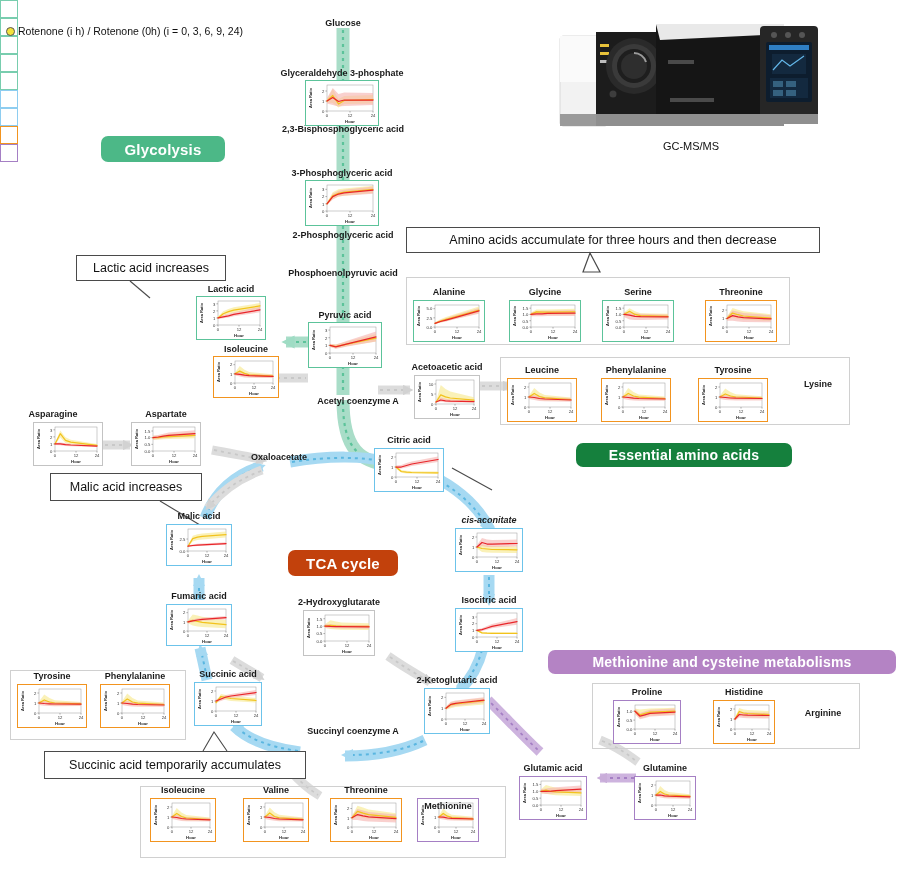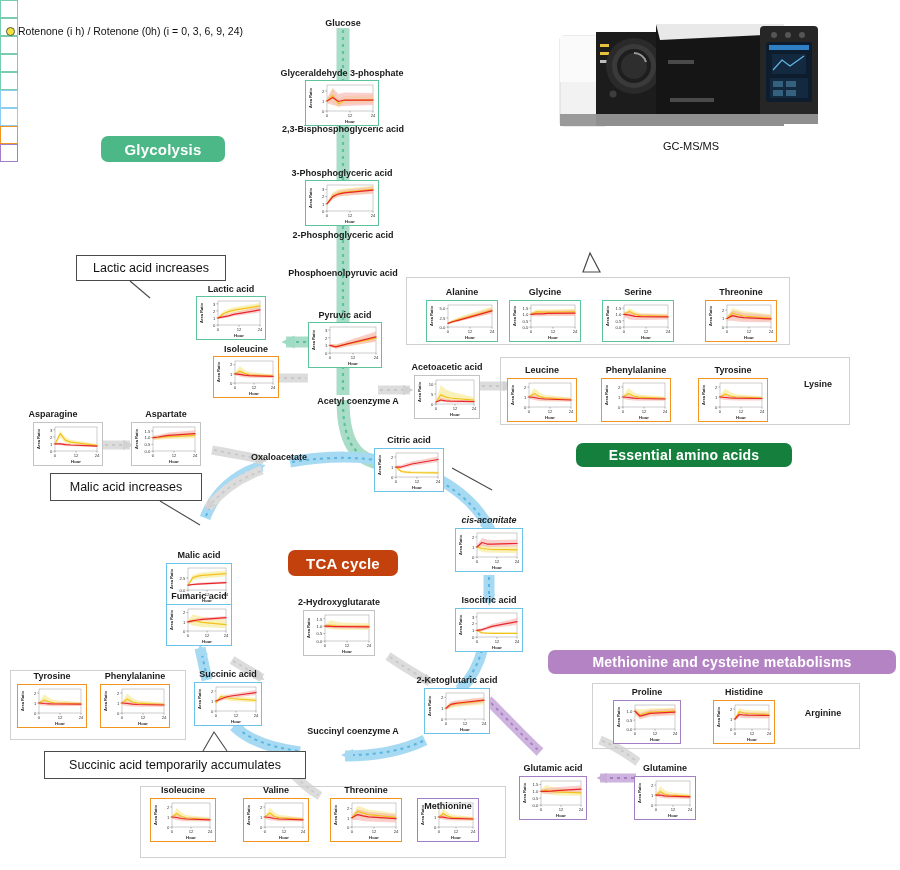--- a/index.html
+++ b/index.html
@@ -214,20 +214,23 @@
 
   <div class="mname" style="left:288px;top:726px;width:130px;">Succinyl coenzyme A</div>
   <div class="sq blue" style="left:344px;top:739px;width:18px;height:18px;"></div>
 
   <div class="mname" style="left:794px;top:379px;width:48px;">Lysine</div>
   <div class="sq orange" style="left:809px;top:392px;width:18px;height:18px;"></div>
 
   <div class="mname" style="left:795px;top:708px;width:56px;">Arginine</div>
   <div class="sq purple" style="left:814px;top:721px;width:18px;height:18px;"></div>
 
+  <div class="callout" style="left:406px;top:227px;width:414px;height:26px;">
+    <span>Amino acids accumulate for three hours and then decrease</span>
+    </div>
   <div class="callout" style="left:76px;top:255px;width:150px;height:26px;">
     <span>Lactic acid increases</span>
     </div>
   <div class="callout" style="left:50px;top:473px;width:152px;height:28px;">
     <span>Malic acid increases</span>
     </div>
   <div class="callout" style="left:44px;top:751px;width:262px;height:28px;">
     <span>Succinic acid temporarily accumulates</span>
     </div>
 
@@ -369,21 +372,21 @@
             <text x="59" y="32.2" text-anchor="middle" font-size="4.2" fill="#333" font-family="&quot;Liberation Sans&quot;,sans-serif">24</text>
             <text x="0" y="0" transform="translate(5.5,15) rotate(-90)" text-anchor="middle" font-size="4" font-weight="bold" fill="#222" font-family="&quot;Liberation Sans&quot;,sans-serif">Area Ratio</text>
             <text x="40" y="37.8" text-anchor="middle" font-size="4.2" font-weight="bold" fill="#222" font-family="&quot;Liberation Sans&quot;,sans-serif">Hour</text>
             <path d="M21,15.458333333333334 L21,15.458333333333334 L25.75,9.041666666666664 L30.5,12.708333333333334 L35.25,15 L59,17.291666666666668 L59,20.5 L35.25,20.041666666666664 L30.5,19.583333333333332 L25.75,18.208333333333332 L21,18.208333333333332 Z" fill="#f7e98c" fill-opacity="0.62" stroke="none"></path>
             <path d="M21,15.458333333333334 L21,15.458333333333334 L25.75,15 L30.5,15.916666666666666 L35.25,16.833333333333332 L59,17.75 L59,20.958333333333332 L35.25,20.683333333333334 L30.5,20.5 L25.75,19.583333333333332 L21,18.208333333333332 Z" fill="#f6b3b0" fill-opacity="0.62" stroke="none"></path>
             <path d="M21,16.833333333333332 L21,16.833333333333332 L25.75,14.083333333333332 L30.5,16.375 L35.25,17.75 L59,19.125" fill="none" stroke="#f2c21c" stroke-width="1.25" stroke-linejoin="round" stroke-linecap="round"></path>
             <path d="M21,16.833333333333332 L21,16.833333333333332 L25.75,17.291666666666668 L30.5,18.208333333333332 L35.25,18.666666666666664 L59,19.4" fill="none" stroke="#e8252a" stroke-width="1.25" stroke-linejoin="round" stroke-linecap="round"></path>
           </svg>
         </div>
       </div>
-      <div class="node" style="left: 426px; top: 300px; border-radius: 16px;">
+      <div class="node" style="left: 413px; top: 300px; border-radius: 16px;">
         <div class="nlabel" style="position: absolute; left: 0px; top: -13px; width: 72px;">Alanine</div>
         <div class="cbox green" style="width: 72px; height: 42px;">
           <svg width="69" height="39" viewBox="0 0 69 39">
             <rect x="21" y="4" width="44" height="22" fill="#fff" stroke="#9a9a9a" stroke-width="0.5"></rect>
             <line x1="19.4" x2="21" y1="26" y2="26" stroke="#666" stroke-width="0.5"></line>
             <text x="18.4" y="27.8" text-anchor="end" font-size="4.2" fill="#333" font-family="&quot;Liberation Sans&quot;,sans-serif">0.0</text>
             <line x1="19.4" x2="21" y1="16.833333333333332" y2="16.833333333333332" stroke="#666" stroke-width="0.5"></line>
             <text x="18.4" y="18.633333333333333" text-anchor="end" font-size="4.2" fill="#333" font-family="&quot;Liberation Sans&quot;,sans-serif">2.5</text>
             <line x1="19.4" x2="21" y1="7.666666666666664" y2="7.666666666666664" stroke="#666" stroke-width="0.5"></line>
             <text x="18.4" y="9.466666666666665" text-anchor="end" font-size="4.2" fill="#333" font-family="&quot;Liberation Sans&quot;,sans-serif">5.0</text>
@@ -663,21 +666,21 @@
             <text x="63" y="34.2" text-anchor="middle" font-size="4.2" fill="#333" font-family="&quot;Liberation Sans&quot;,sans-serif">24</text>
             <text x="0" y="0" transform="translate(5.5,16) rotate(-90)" text-anchor="middle" font-size="4" font-weight="bold" fill="#222" font-family="&quot;Liberation Sans&quot;,sans-serif">Area Ratio</text>
             <text x="42" y="39.8" text-anchor="middle" font-size="4.2" font-weight="bold" fill="#222" font-family="&quot;Liberation Sans&quot;,sans-serif">Hour</text>
             <path d="M21,16.5 L21,16.5 L26.25,21 L31.5,21.799999999999997 L36.75,22.2 L63,22.5 L63,25 L36.75,24.7 L31.5,24.5 L26.25,23.8 L21,19.5 Z" fill="#f7e98c" fill-opacity="0.62" stroke="none"></path>
             <path d="M21,16.5 L21,16.5 L26.25,16 L31.5,14 L36.75,12.5 L63,7.5 L63,13 L36.75,17 L31.5,18.5 L26.25,19.5 L21,19.5 Z" fill="#f6b3b0" fill-opacity="0.62" stroke="none"></path>
             <path d="M21,18 L21,18 L26.25,22.5 L31.5,23.2 L36.75,23.5 L63,23.8" fill="none" stroke="#f2c21c" stroke-width="1.25" stroke-linejoin="round" stroke-linecap="round"></path>
             <path d="M21,18 L21,18 L26.25,18 L31.5,16.5 L36.75,14.999999999999998 L63,10.5" fill="none" stroke="#e8252a" stroke-width="1.25" stroke-linejoin="round" stroke-linecap="round"></path>
           </svg>
         </div>
       </div>
-      <div class="node" style="left: 166px; top: 524px; margin-top: 39px;">
+      <div class="node" style="left: 166px; top: 524px;">
         <div class="nlabel" style="position: absolute; left: -7px; top: -13px; width: 80px;">Malic acid</div>
         <div class="cbox blue" style="width: 66px; height: 42px;">
           <svg width="63" height="39" viewBox="0 0 63 39">
             <rect x="21" y="4" width="38" height="22" fill="#fff" stroke="#9a9a9a" stroke-width="0.5"></rect>
             <line x1="19.4" x2="21" y1="26" y2="26" stroke="#666" stroke-width="0.5"></line>
             <text x="18.4" y="27.8" text-anchor="end" font-size="4.2" fill="#333" font-family="&quot;Liberation Sans&quot;,sans-serif">0.0</text>
             <line x1="19.4" x2="21" y1="14.043478260869563" y2="14.043478260869563" stroke="#666" stroke-width="0.5"></line>
             <text x="18.4" y="15.843478260869563" text-anchor="end" font-size="4.2" fill="#333" font-family="&quot;Liberation Sans&quot;,sans-serif">2.5</text>
             <line x1="21" x2="21" y1="26" y2="27.6" stroke="#666" stroke-width="0.5"></line>
             <text x="21" y="32.2" text-anchor="middle" font-size="4.2" fill="#333" font-family="&quot;Liberation Sans&quot;,sans-serif">0</text>

